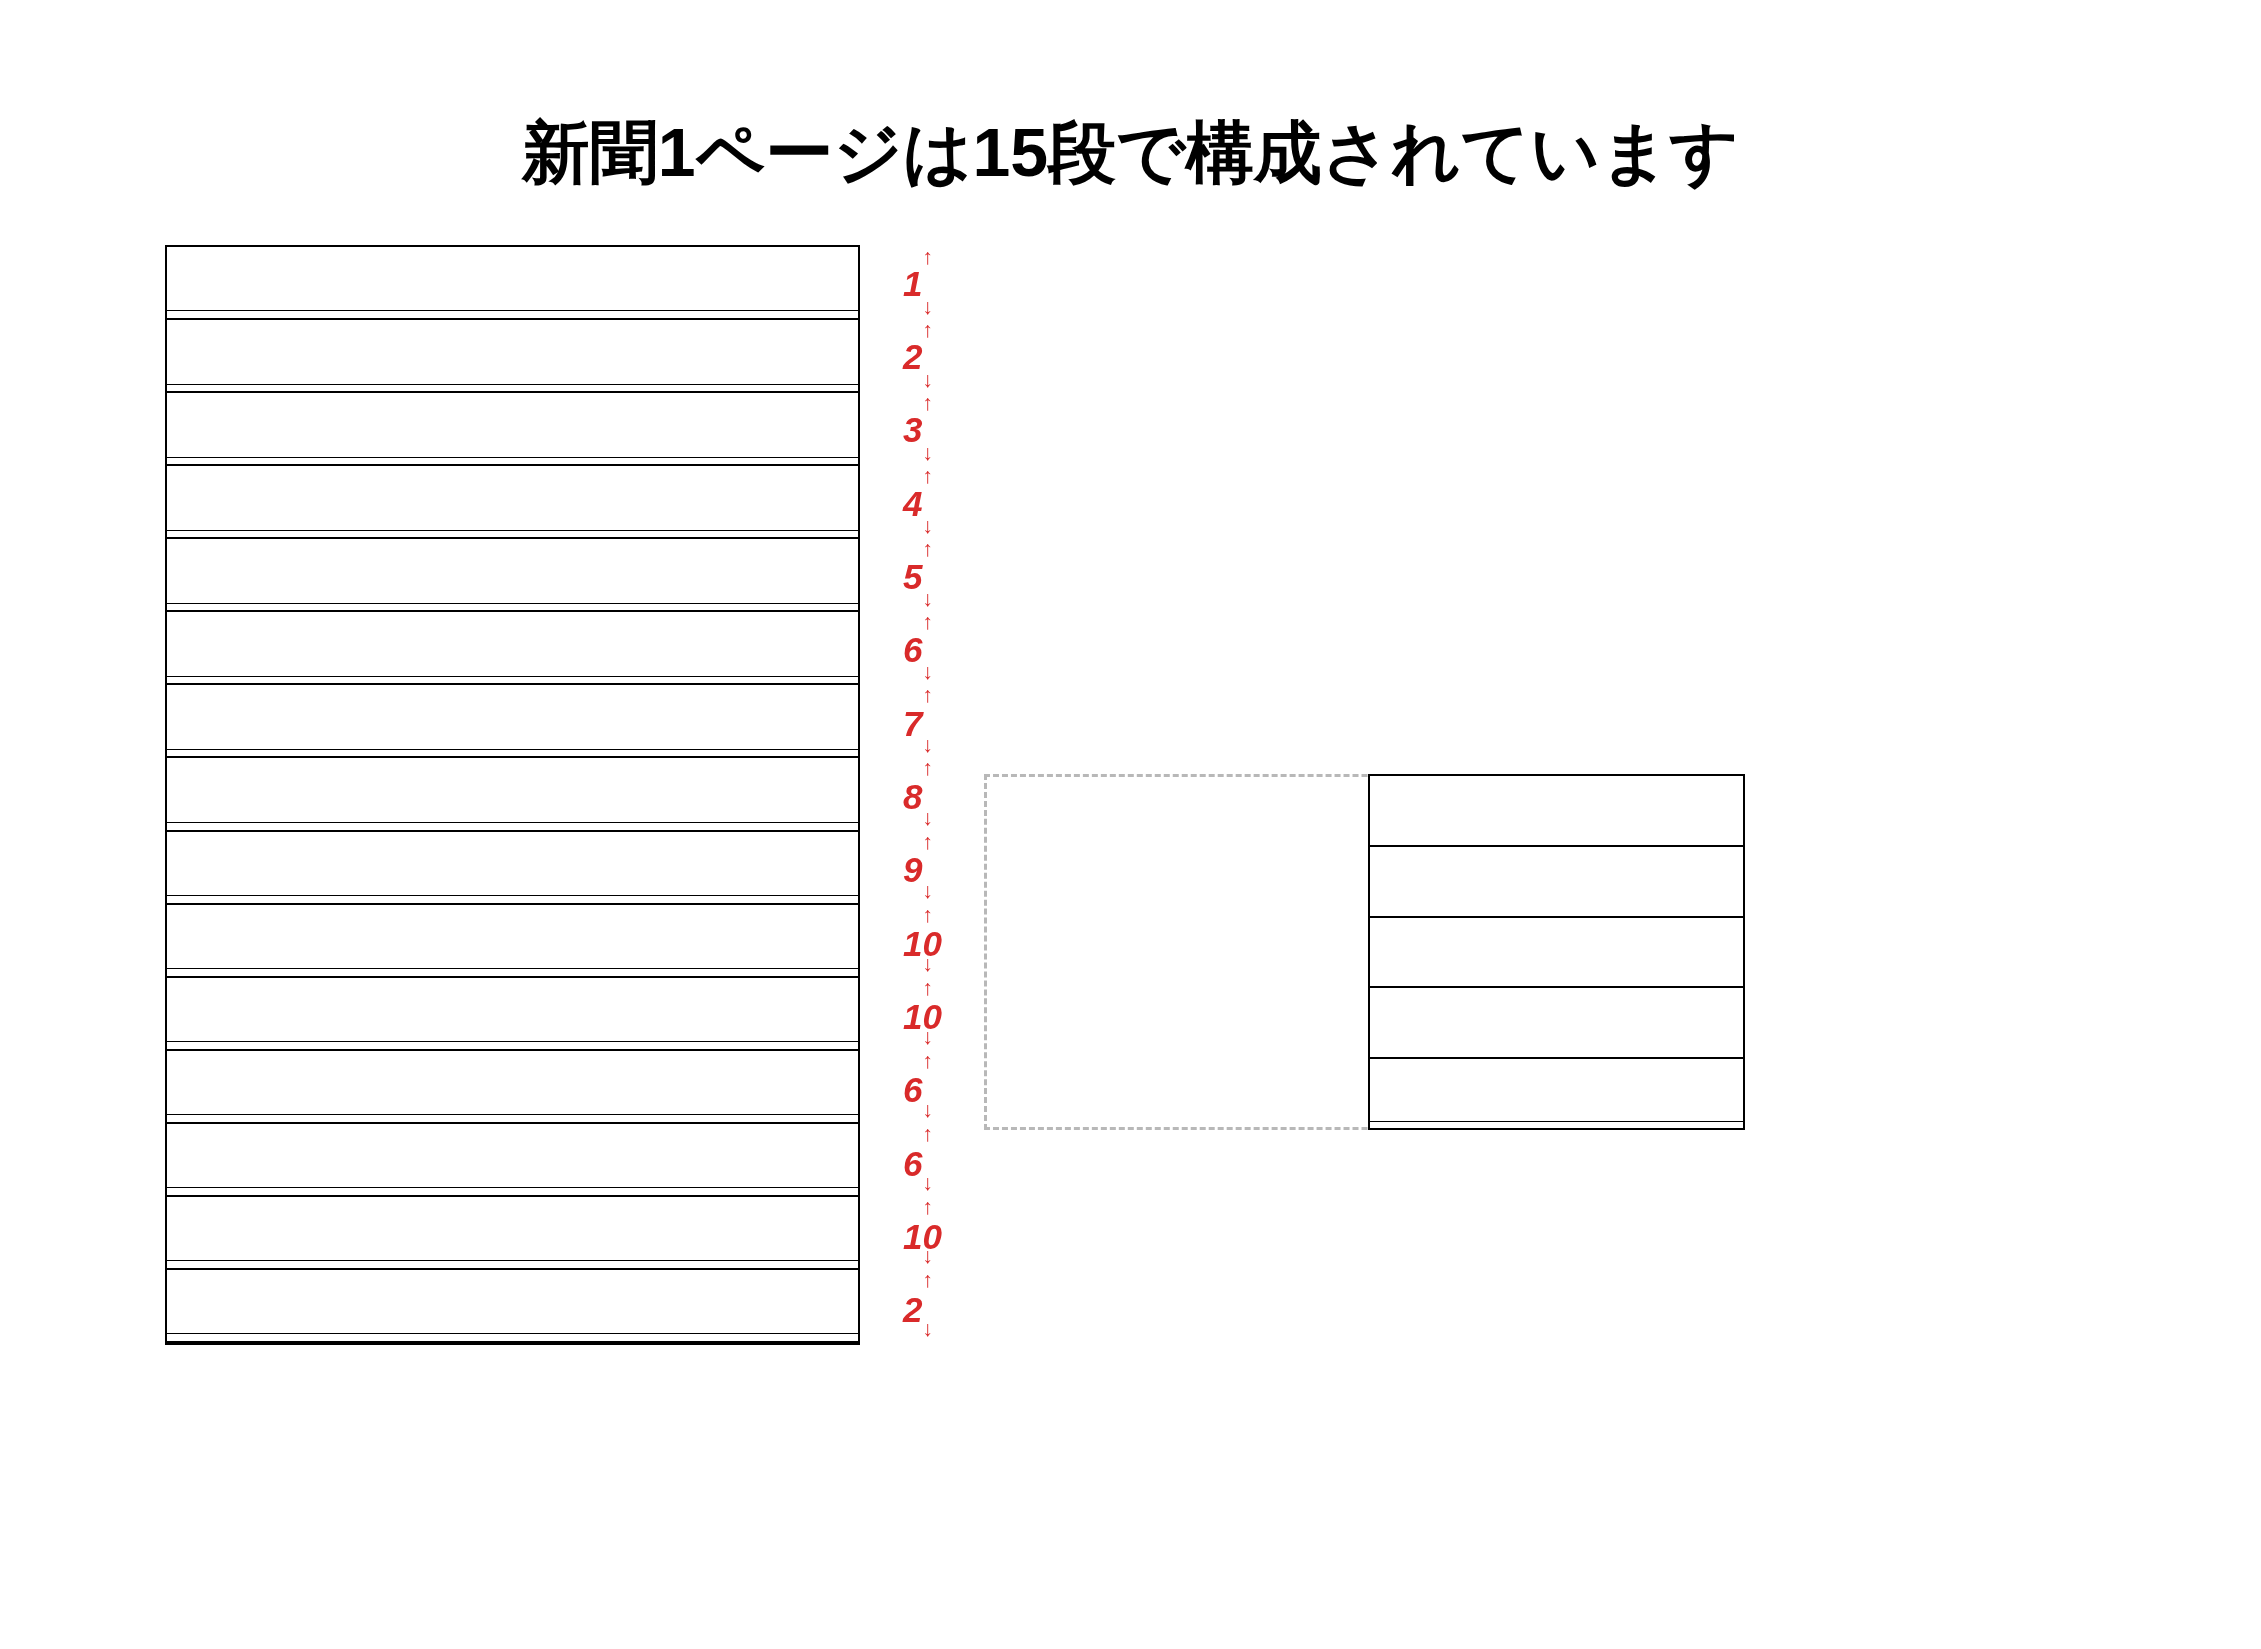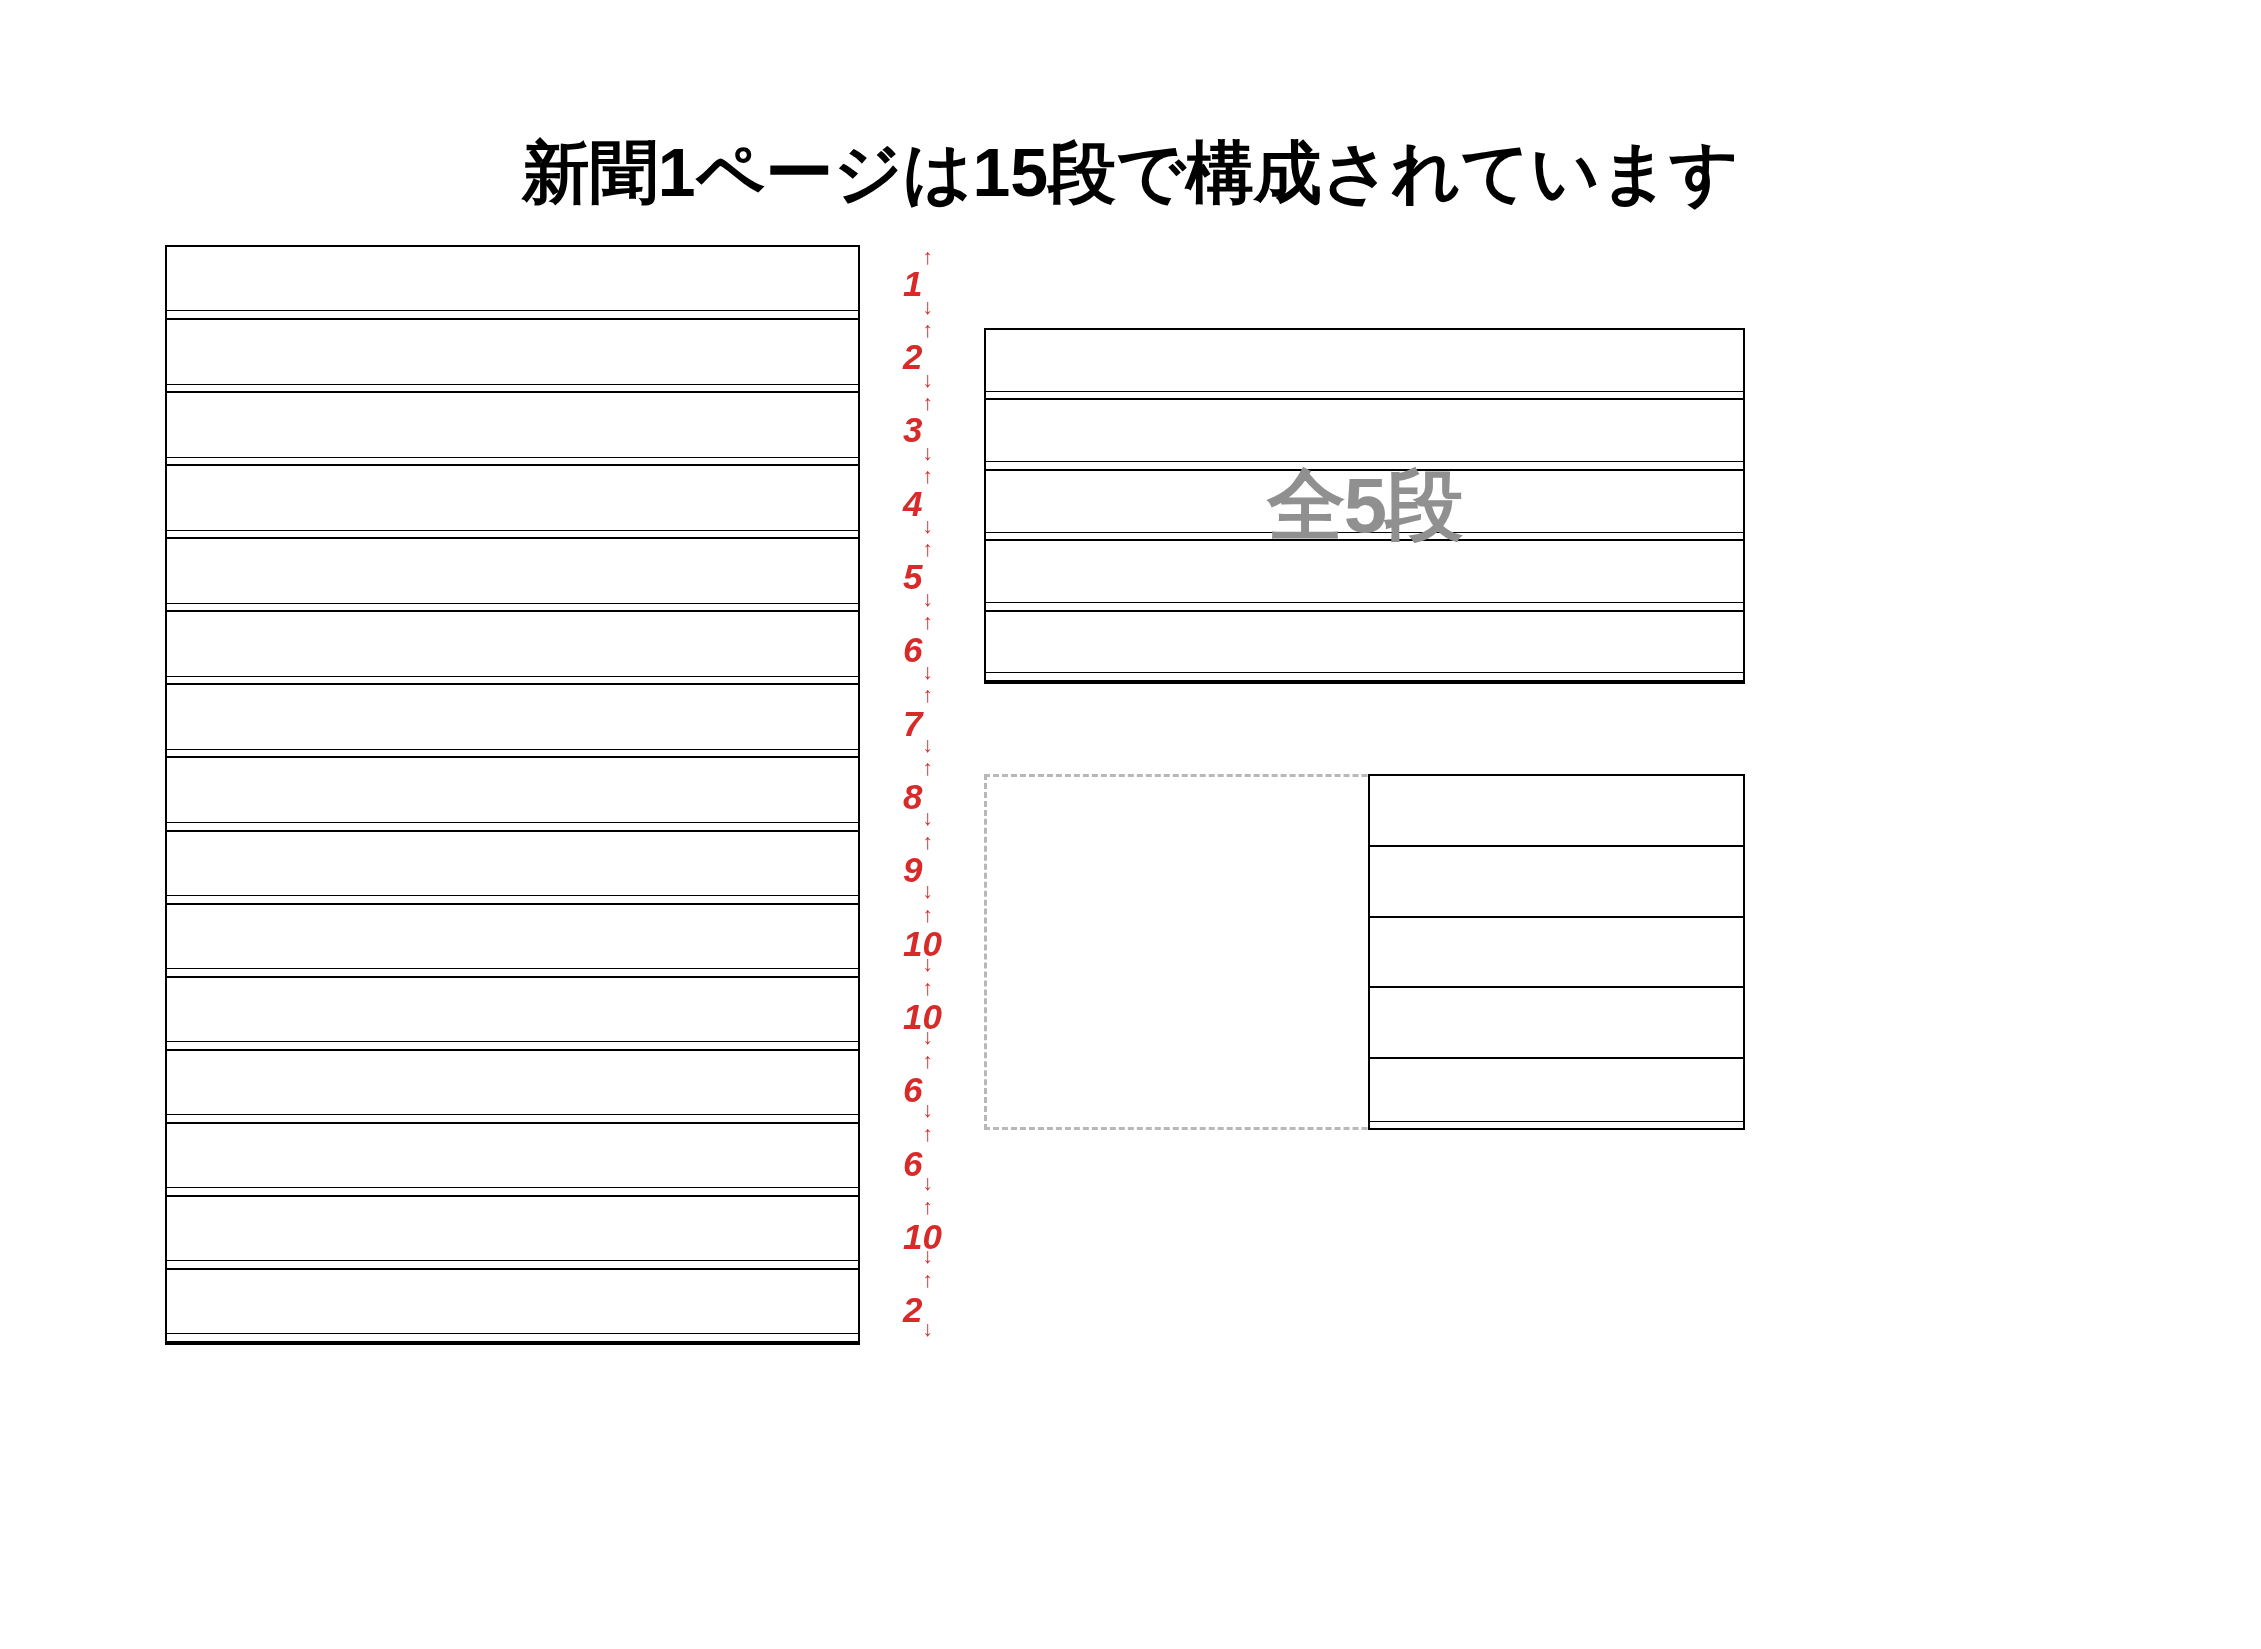--- a/index.html
+++ b/index.html
@@ -20,21 +20,20 @@
     .title {
       position: absolute;
       top: 108px;
       left: 0;
       width: 100%;
       text-align: center;
       font-size: 68px;
       font-weight: 900;
       color: #000000;
       letter-spacing: 0;
-      margin-top: 20px;
     }
     .main-grid {
       position: absolute;
       top: 245px;
       left: 165px;
       width: 695px;
       height: 1100px;
       border: 2.5px solid #000000;
       display: flex;
       flex-direction: column;
@@ -264,38 +263,20 @@
       <div class="dan-row">
         <div class="inner-sep" style="bottom: 6.6px;"></div>
         <div class="arrows" style="right: -58px; width: 23px;">
           <div style="color: rgb(217, 42, 42); font-size: 21.5px; line-height: 1; text-align: center;">↑</div>
           <div style="color: rgb(217, 42, 42); font-size: 21.5px; line-height: 1; text-align: center;">↓</div>
         </div>
       </div>
       <div class="dan-number" style="top: 1063px; left: 736px;">2</div>
     </div>
 
-  <div class="full5" id="full5">
-    <div class="row">
-        <div class="inner-sep" style="bottom: 6.6px;"></div>
-      </div>
-      <div class="row">
-        <div class="inner-sep" style="bottom: 6.6px;"></div>
-      </div>
-      <div class="row">
-        <div class="inner-sep" style="bottom: 6.6px;"></div>
-      </div>
-      <div class="row">
-        <div class="inner-sep" style="bottom: 6.6px;"></div>
-      </div>
-      <div class="row">
-        <div class="inner-sep" style="bottom: 6.6px;"></div>
-      </div>
-      <div class="full5-label">全5段</div>
-  </div>
 
   <div class="half5-wrap">
     <div class="half5" id="half5">
       <div class="row">
           <div class="inner-sep" style="bottom: 6.6px;"></div>
         </div>
         <div class="row">
           <div class="inner-sep" style="bottom: 6.6px;"></div>
         </div>
         <div class="row">

